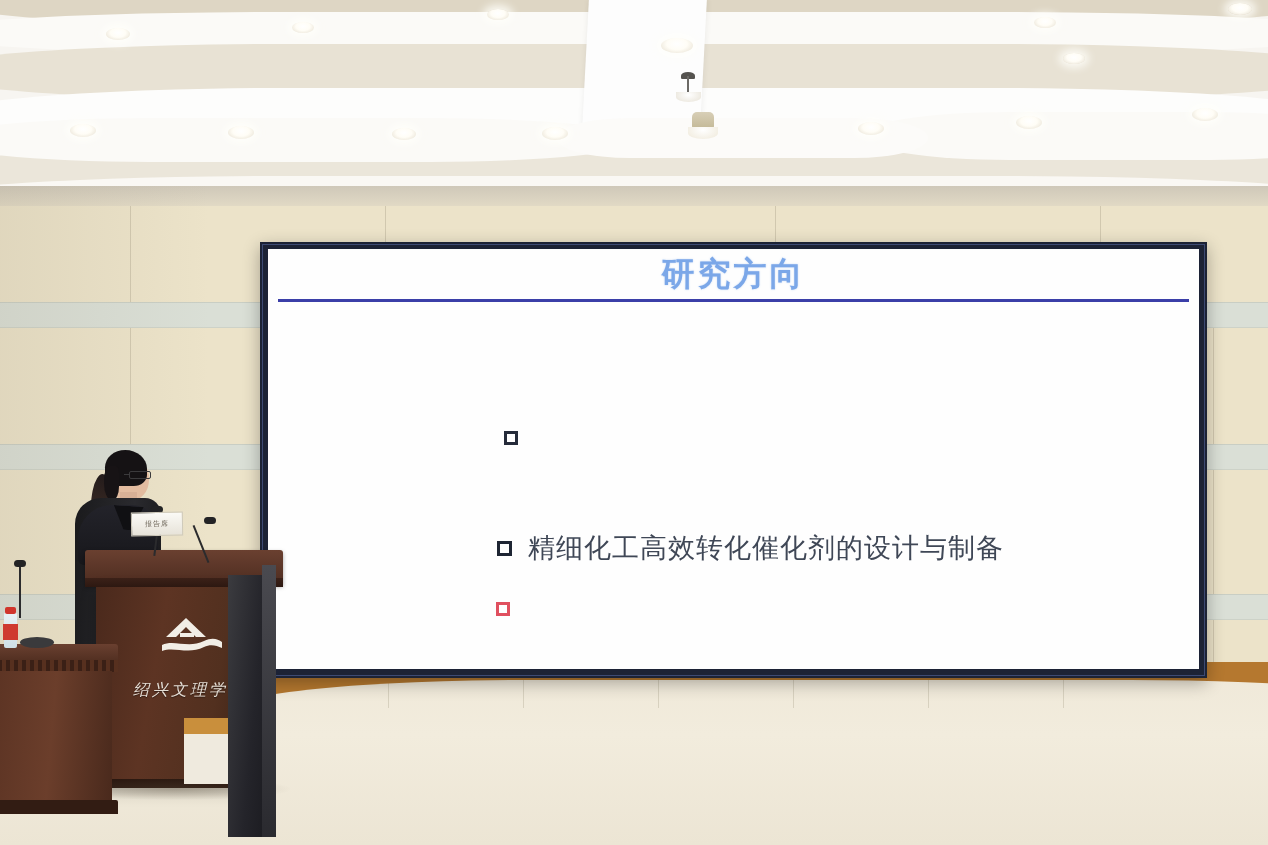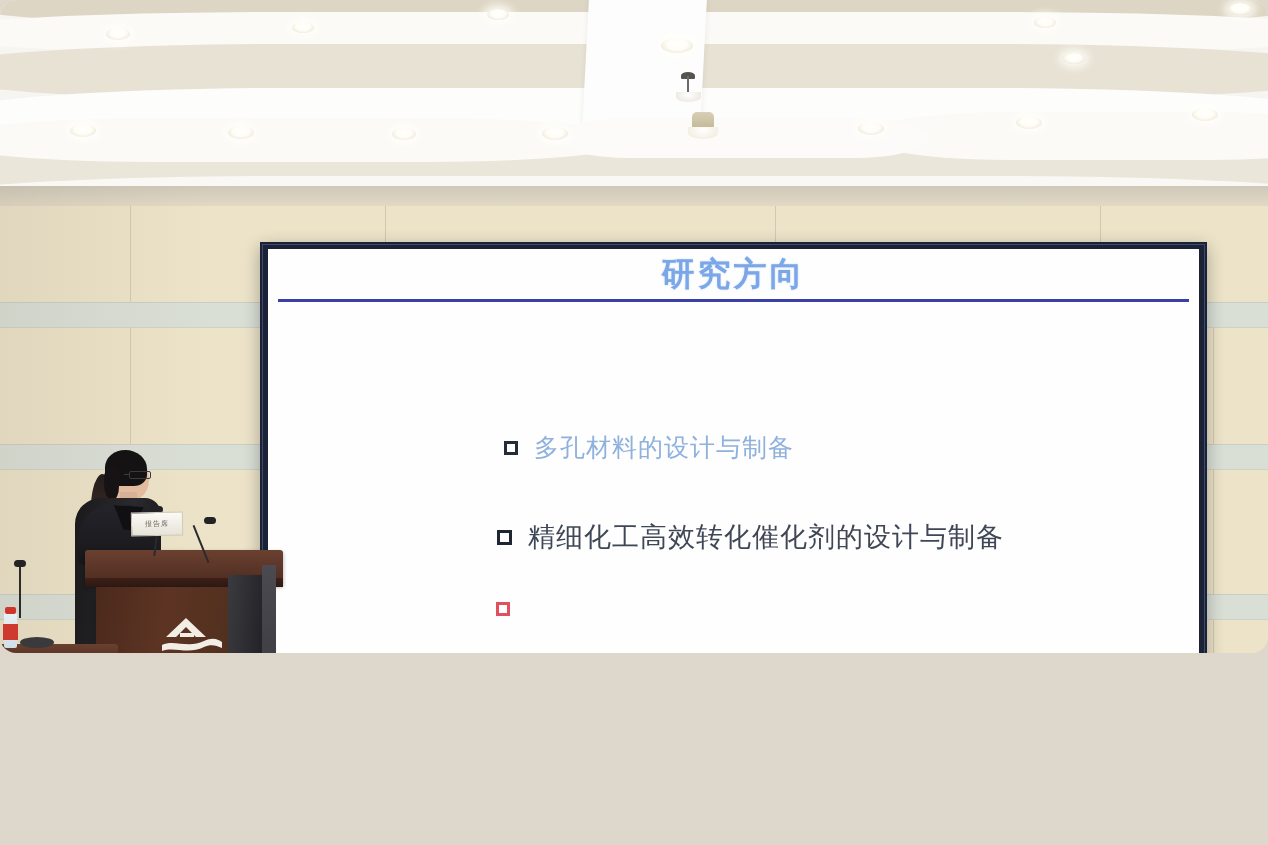--- a/index.html
+++ b/index.html
@@ -2,21 +2,21 @@
 <html><head>
 <meta charset="utf-8">
 <style>
   * { box-sizing: border-box; margin: 0; padding: 0; }
   html, body {
     width: 1268px; height: 845px;
     overflow: hidden;
     font-family: "Liberation Sans", sans-serif;
     background: #ddd7cc;
   }
-  #scene { position: relative; width: 1268px; height: 653px; overflow: hidden; border-radius: 16px; }
+  #scene { position: relative; width: 1268px; height: 845px; overflow: hidden; }
 
   
   .ceiling {
     position: absolute; left: 0; top: 0; width: 1268px; height: 196px;
     background: #f7f5f1;
     overflow: hidden;
   }
   .ceil-band {
     position: absolute; left: -80px; width: 1440px;
     border-radius: 50% / 100%;
@@ -177,21 +177,21 @@
   }
   .slide-line1 .red { color: #e8556b; }
   .bullet-row {
     position: absolute;
     display: flex; align-items: center; gap: 16px;
     white-space: nowrap;
     font-family: "Liberation Serif", serif;
     letter-spacing: 1px;
   }
   .b1 { left: 236px; top: 182px; font-size: 25px; color: #8fb1dd; }
-  .b2 { left: 229px; top: 270px; font-size: 27px; color: #3f4756; }
+  .b2 { left: 229px; top: 281px; font-size: 27px; color: #3f4756; }
   .b3 { left: 228px; top: 353px; font-size: 28px; color: #e0505f; }
   .sq {
     display: inline-block; width: 15px; height: 15px;
     border: 3px solid currentColor; flex: 0 0 auto;
   }
   .b1 .sq { border-color: #252b3a; width: 14px; height: 14px; }
   .b2 .sq { border-color: #1e2533; width: 15px; height: 15px; }
   .b3 .sq { border-color: #e0505f; width: 14px; height: 14px; }
   .b3 .lbl sub { font-size: 0.62em; }
   .co2 { font-family: "Liberation Serif", serif; }
@@ -453,21 +453,20 @@
   </div>
 
   <div class="screen-frame">
     <div class="slide">
       <div class="slide-title">研究方向</div>
       <div class="title-rule"></div>
 
 
       <div class="bullet-row b1">
         <span class="sq"></span>
-        <span class="lbl">多孔材料的设计与制备</span>
       </div>
 
       <div class="bullet-row b2">
         <span class="sq"></span>
         <span class="lbl">精细化工高效转化催化剂的设计与制备</span>
       </div>
 
       <div class="bullet-row b3">
         <span class="sq"></span>
       </div>

